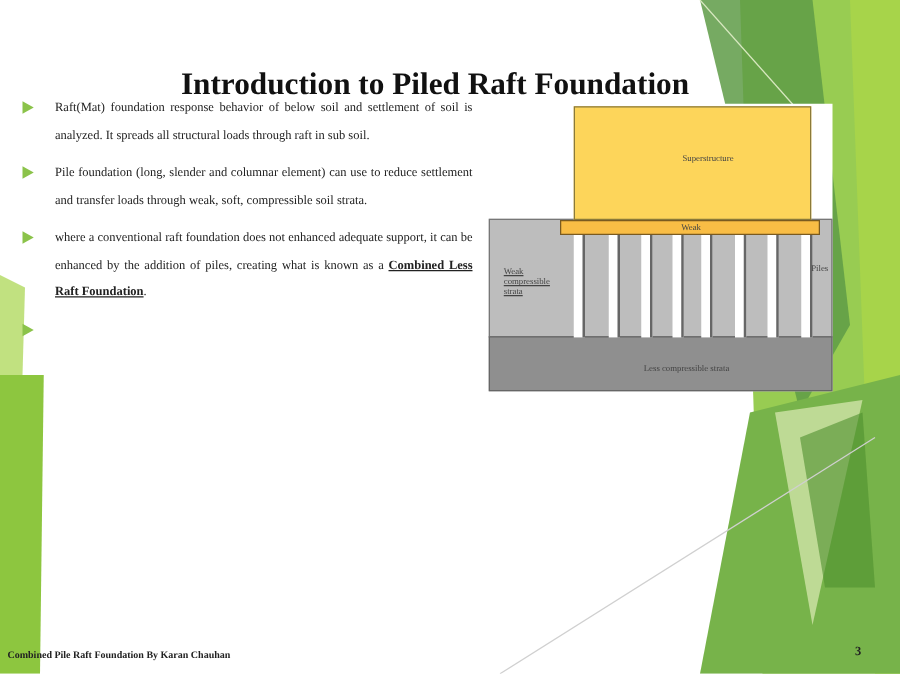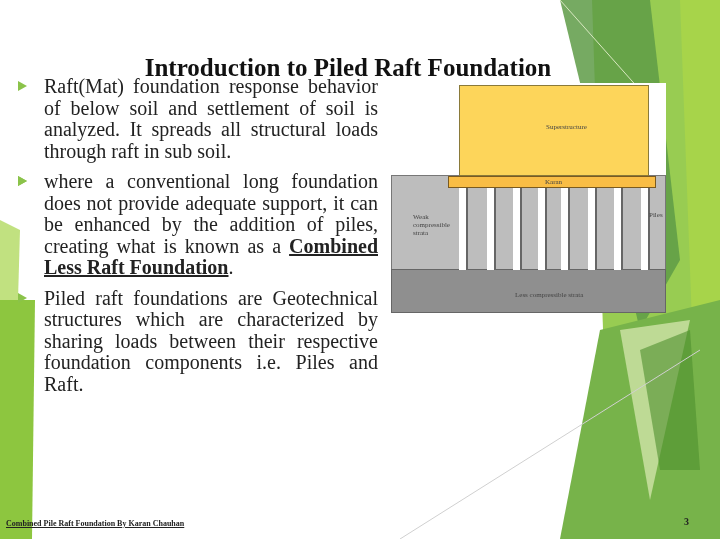--- a/index.html
+++ b/index.html
@@ -1,24 +1,24 @@
 <!DOCTYPE html>
 <html><head>
 <meta charset="utf-8">
 <style>
   html, body { margin:0; padding:0; }
   body { width:720px; height:539px; position:relative; overflow:hidden; background:#ffffff; font-family:"Liberation Serif", serif; }
   .deco { position:absolute; left:0; top:0; width:720px; height:539px; }
   .title { position:absolute; left:0; width:696px; top:10px; text-align:center; font-weight:bold; font-size:25px; color:#111; letter-spacing:0px;margin-top:44px; }
   .bullets { position:absolute; left:18px; top:76px; width:360px; }
-  .bullet { position:relative; padding-left:26px; margin-bottom:9px; font-size:20px; line-height:21.5px; color:#222; text-align:justify; }
+  .bullet { position:relative; padding-left:26px; margin-bottom:9px; font-size:10px; line-height:21.5px; color:#222; text-align:justify; }
   .bullet .arrow { position:absolute; left:0; top:5px; width:0; height:0; border-top:5px solid transparent; border-bottom:5px solid transparent; border-left:9px solid #8bc34a; }
   .bullet b { text-decoration:underline; }
   .diagram { position:absolute; left:391px; top:83px; width:275px; height:230px; }
-  .footer { position:absolute; left:6px; top:519px; font-size:8px; font-weight:bold; color:#222;text-decoration:underline; }
+  .footer { position:absolute; left:6px; top:519px; font-size:8px; font-weight:bold; color:#222; }
   .pagenum { position:absolute; left:684px; top:516px; font-size:10px; font-weight:bold; color:#222; }
   .dlabel { position:absolute; font-size:7px; color:#444; font-family:"Liberation Serif", serif; line-height:8px; }
 </style>
 </head>
 <body>
 
 <svg class="deco" viewBox="0 0 720 539">
   <polygon points="592,0 720,0 720,539 610,539" fill="#8dc63f" opacity="0.9"></polygon>
   <polygon points="560,0 650,0 680,260 640,330" fill="#5e9b46" opacity="0.85"></polygon>
   <polygon points="680,0 720,0 720,539 700,539" fill="#a7d44a"></polygon>
@@ -33,48 +33,48 @@
 
 <div class="title">Introduction to Piled Raft Foundation</div>
 
 <div class="bullets">
   <div class="bullet">
     <span class="arrow"></span>
     <span>Raft(Mat) foundation response behavior of below soil and settlement of soil is analyzed. It spreads all structural loads through raft in sub soil.</span>
   </div>
   <div class="bullet">
     <span class="arrow"></span>
+    <span>Pile foundation (long, slender and columnar element) can use to reduce settlement and transfer loads through weak, soft, compressible soil strata.</span>
   </div>
   <div class="bullet">
     <span class="arrow"></span>
-    <span>where a conventional long foundation does not provide adequate support, it can be enhanced by the addition of piles, creating what is known as a </span><b>Combined Less Raft Foundation</b><span>.</span>
+    <span>where a conventional raft foundation does not enhanced adequate support, it can be enhanced by the addition of piles, creating what is known as a </span><b>Combined Less Raft Foundation</b><span>.</span>
   </div>
   <div class="bullet">
     <span class="arrow"></span>
-    <span>Piled raft foundations are Geotechnical structures which are characterized by sharing loads between their respective foundation components i.e. Piles and Raft.</span>
   </div>
 </div>
 
 <div class="diagram">
   <div style="position:absolute;left:0;top:0;width:275px;height:230px;background:#fff;"></div>
   <div style="position:absolute;left:0;top:92px;width:275px;height:95px;background:#bdbdbd;border:1px solid #777;box-sizing:border-box;"></div>
   <div style="position:absolute;left:0;top:186px;width:275px;height:44px;background:#8f8f8f;border:1px solid #666;box-sizing:border-box;"></div>
   <div style="position:absolute;left:68px;top:2px;width:190px;height:91px;background:#fdd55a;border:1px solid #8a7a3a;box-sizing:border-box;"></div>
   <div style="position:absolute;left:57px;top:93px;width:208px;height:12px;background:#f9bd45;border:1px solid #7a5a20;box-sizing:border-box;"></div>
 
   <div style="position:absolute;left:68px;top:105px;width:7px;height:82px;background:#fff;border-right:2px solid #666;"></div>
   <div style="position:absolute;left:96px;top:105px;width:7px;height:82px;background:#fff;border-right:2px solid #666;"></div>
   <div style="position:absolute;left:122px;top:105px;width:7px;height:82px;background:#fff;border-right:2px solid #666;"></div>
   <div style="position:absolute;left:147px;top:105px;width:7px;height:82px;background:#fff;border-right:2px solid #666;"></div>
   <div style="position:absolute;left:170px;top:105px;width:7px;height:82px;background:#fff;border-right:2px solid #666;"></div>
   <div style="position:absolute;left:197px;top:105px;width:7px;height:82px;background:#fff;border-right:2px solid #666;"></div>
   <div style="position:absolute;left:223px;top:105px;width:7px;height:82px;background:#fff;border-right:2px solid #666;"></div>
   <div style="position:absolute;left:250px;top:105px;width:7px;height:82px;background:#fff;border-right:2px solid #666;"></div>
 
   <div class="dlabel" style="left:138px;top:40px;margin-left:17px;">Superstructure</div>
-  <div class="dlabel" style="left:154px;top:95px;">Karan</div>
-  <div class="dlabel" style="left:22px;top:130px;width:52px;">Weak compressible strata</div>
+  <div class="dlabel" style="left:154px;top:95px;">Weak</div>
+  <div class="dlabel" style="left:12px;top:130px;width:52px;text-decoration:underline;">Weak compressible strata</div>
   <div class="dlabel" style="left:258px;top:128px;text-align:right;">Piles</div>
   <div class="dlabel" style="left:124px;top:208px;text-align:right;">Less compressible strata</div>
 </div>
 
 <div class="footer">Combined Pile Raft Foundation By Karan Chauhan</div>
 <div class="pagenum">3</div>
 
 </body></html>

